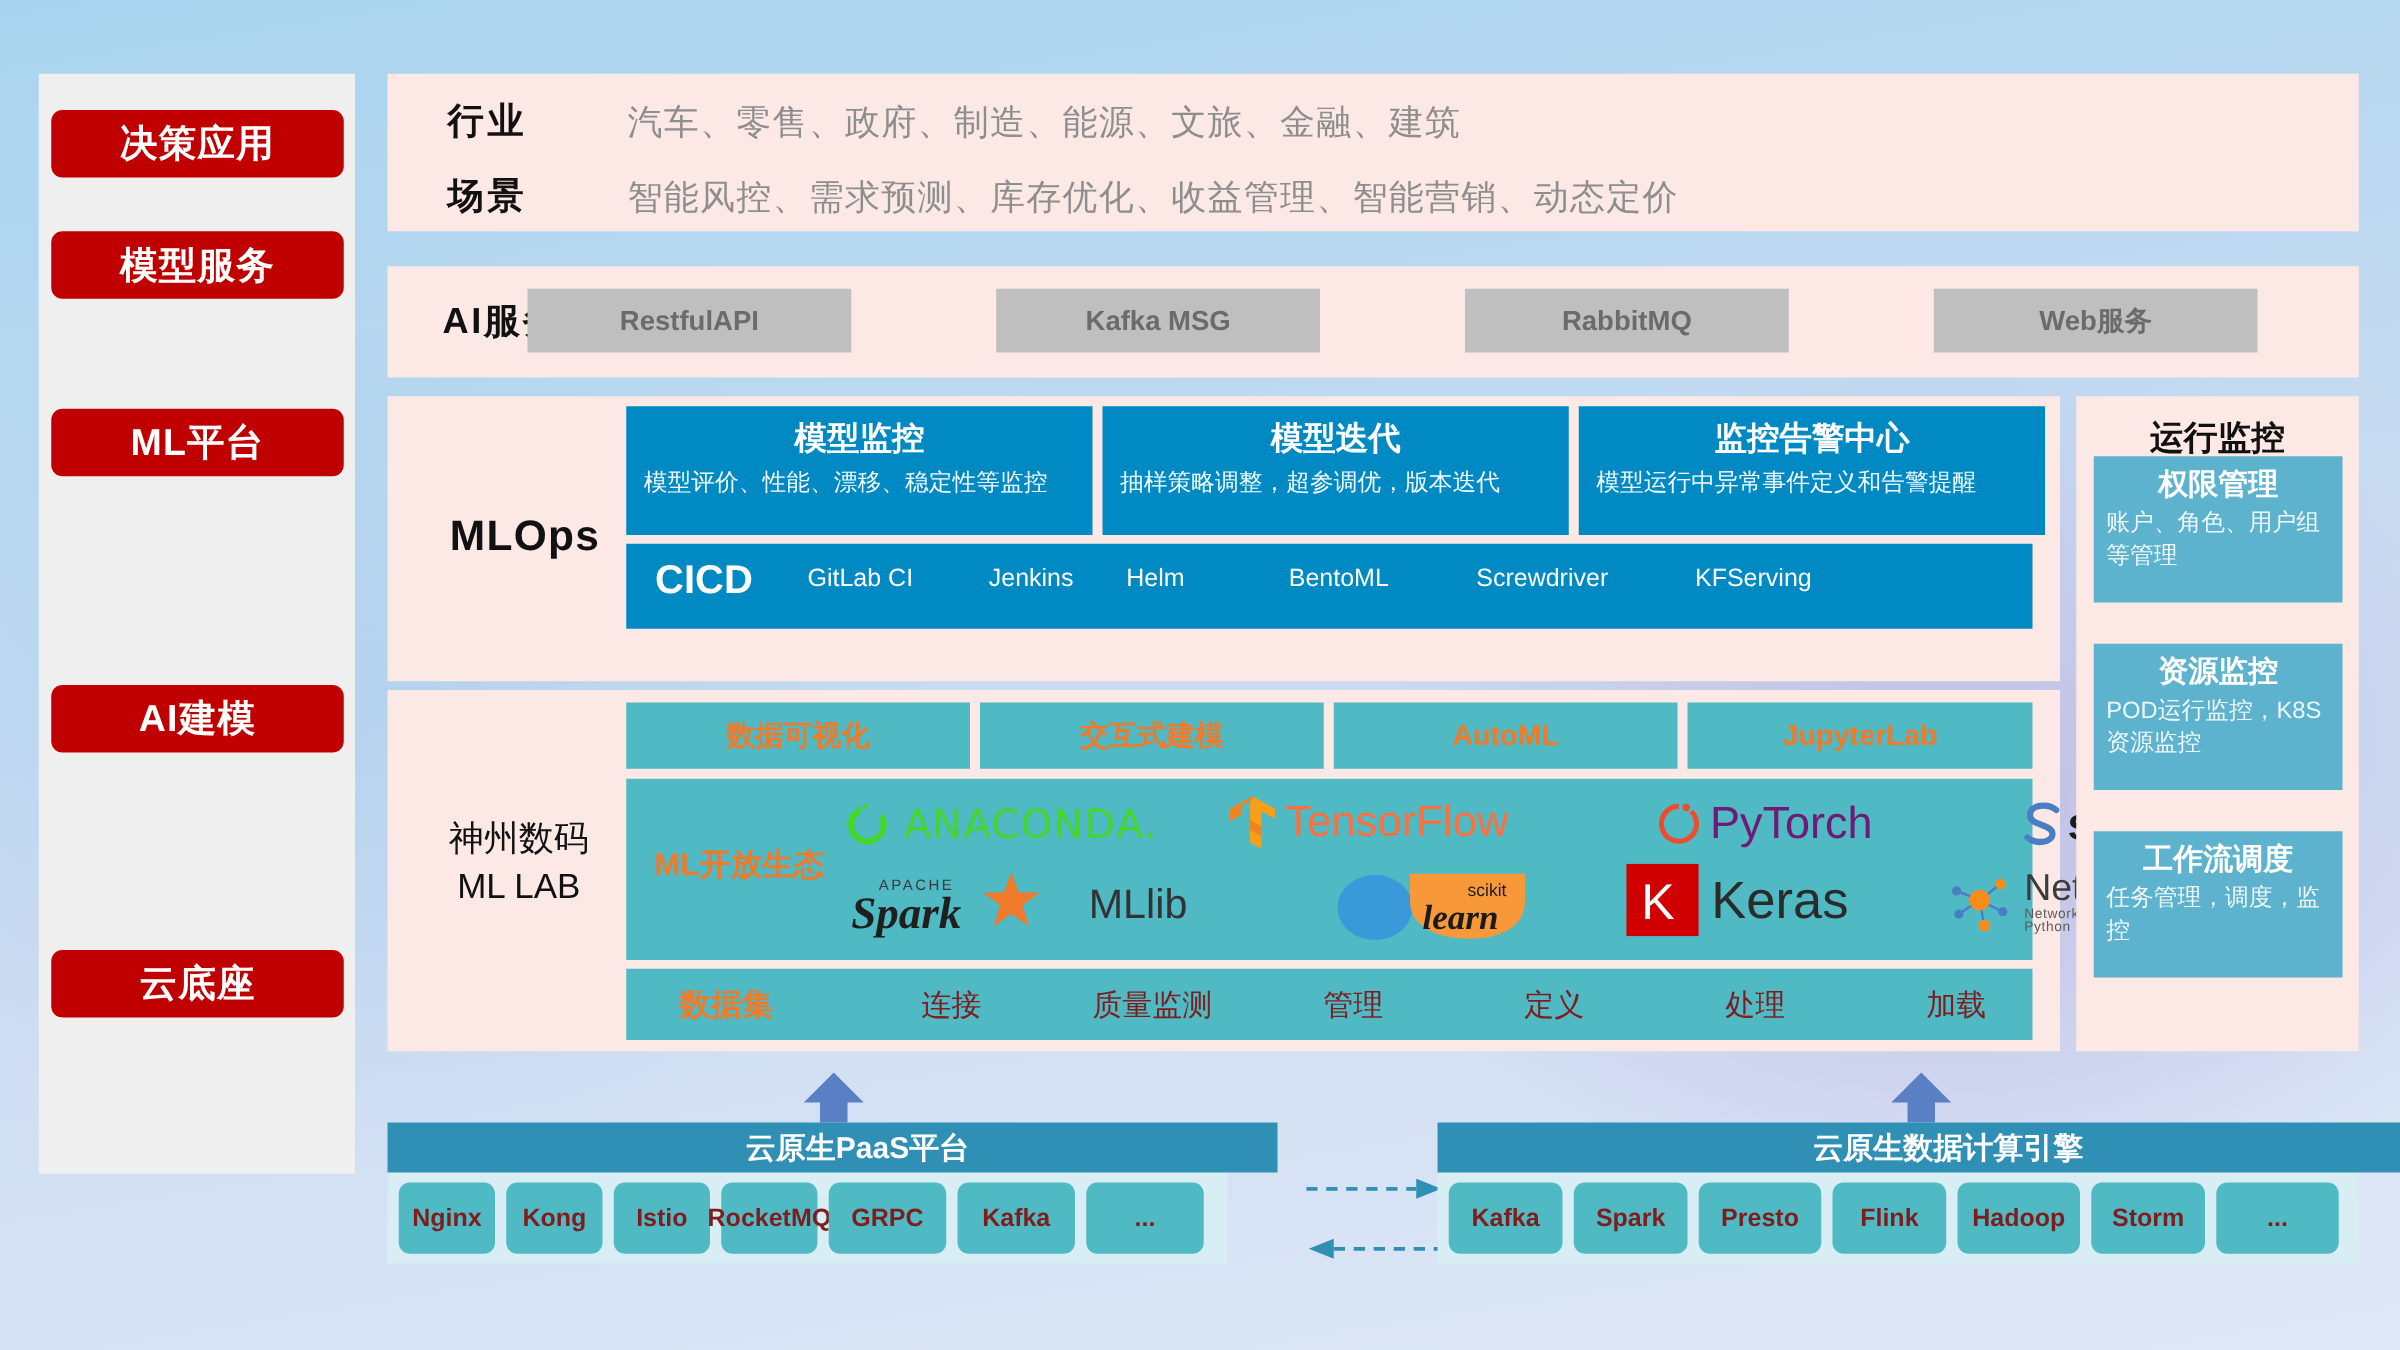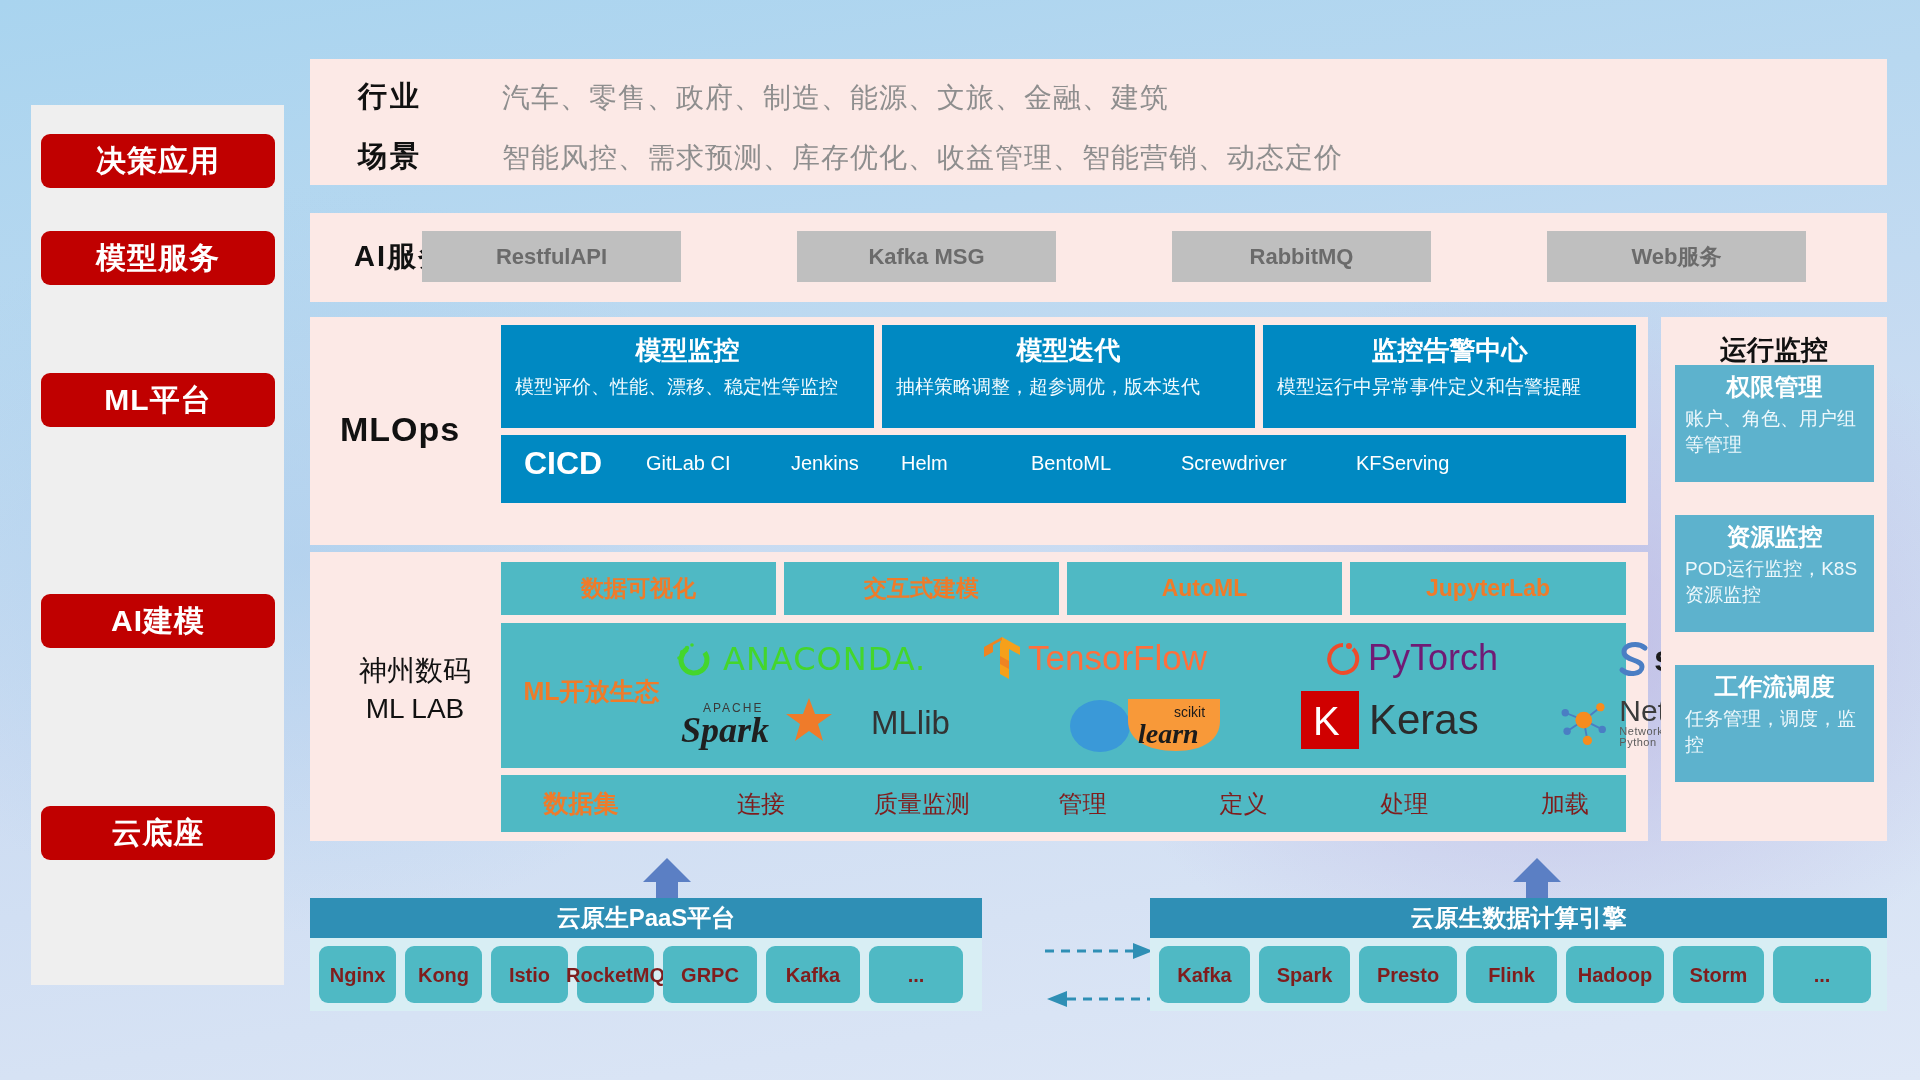--- a/index.html
+++ b/index.html
@@ -9,21 +9,21 @@
     background:
       radial-gradient(ellipse 700px 520px at 1560px 640px, rgba(186,176,224,.70) 0%, rgba(186,176,224,0) 70%),
       radial-gradient(ellipse 620px 520px at 300px 560px, rgba(168,204,236,.55) 0%, rgba(168,204,236,0) 72%),
       linear-gradient(171deg,#a9d4ef 0%, #b8d8f0 26%, #ccdcf2 55%, #d6e2f4 78%, #dfe8f7 100%);
     position:relative;
   }
   .canvas{position:absolute;inset:0;}
   .abs{position:absolute;box-sizing:border-box;}
 
   
-  #left-rail{left:31px;top:59px;width:253px;height:880px;background:#efefef;margin-top:46px;}
+  #left-rail{left:31px;top:59px;width:253px;height:880px;background:#efefef;}
   .stage-pill{
     position:absolute;left:10px;width:234px;height:54px;border-radius:9px;
     background:#c00000;color:#fff;display:flex;align-items:center;justify-content:center;
     font-weight:bold;font-size:30px;letter-spacing:1px;
   }
 
   
   .pink{background:#fce9e6;}
   #panel-apps{left:310px;top:59px;width:1577px;height:126px;}
   #panel-service{left:310px;top:213px;width:1577px;height:89px;}
@@ -40,21 +40,21 @@
   #value-scenario{top:80px;}
 
   
   #label-aiservice{left:44px;top:24px;font-size:29px;letter-spacing:2px;}
   .gray-chip{
     position:absolute;top:18px;height:51px;background:#bfbfbf;color:#6b6b6b;
     display:flex;align-items:center;justify-content:center;font-size:22px;font-weight:bold;
   }
 
   
-  #label-mlops{left:30px;top:93px;width:160px;font-size:34px;letter-spacing:1px;}
+  #label-mlops{left:30px;top:93px;width:160px;text-align:center;font-size:34px;letter-spacing:1px;}
   .blue-card{
     position:absolute;background:#0089c2;color:#fff;box-sizing:border-box;padding:9px 14px 0 14px;
   }
   .blue-card .t{font-size:26px;font-weight:bold;text-align:center;line-height:1.25;}
   .blue-card .d{font-size:19px;line-height:1.45;margin-top:6px;color:#f2fbff;}
   #cicd-bar{
     position:absolute;left:191px;top:118px;width:1125px;height:68px;background:#0089c2;
     overflow:hidden;color:#fff;
   }
   #cicd-bar .cicd-title{position:absolute;left:23px;top:10px;font-size:32px;font-weight:bold;}
@@ -78,21 +78,21 @@
   .mon-card{
     position:absolute;left:14px;width:199px;height:117px;background:#5db2cd;color:#fff;
     box-sizing:border-box;padding:6px 10px 0 10px;
   }
   .mon-card .t{font-size:24px;font-weight:bold;text-align:center;}
   .mon-card .d{font-size:19px;line-height:1.35;margin-top:3px;color:#eef8fc;}
 
   
   .stack{position:absolute;background:#d8eef4;}
   .stack-head{position:absolute;left:0;top:0;width:100%;height:40px;background:#2f8fb5;color:#fff;
-    display:flex;align-items:center;justify-content:center;font-size:24px;font-weight:bold;}
+    display:flex;align-items:center;justify-content:center;font-size:24px;font-weight:bold;padding-left:40px;}
   .tagrow{position:absolute;left:9px;top:48px;display:flex;gap:9px;}
   .tag{
     background:#4fb9c4;border-radius:9px;color:#7f1d1d;font-size:20px;font-weight:bold;
     display:flex;align-items:center;justify-content:center;text-align:center;
     height:57px;line-height:1.1;padding:0 4px;box-sizing:border-box;
   }
   #stack-paas{left:310px;top:898px;width:672px;height:113px;}
   #stack-data{left:1150px;top:898px;width:737px;height:113px;}
 
   .up-arrow{position:absolute;width:48px;height:52px;}

